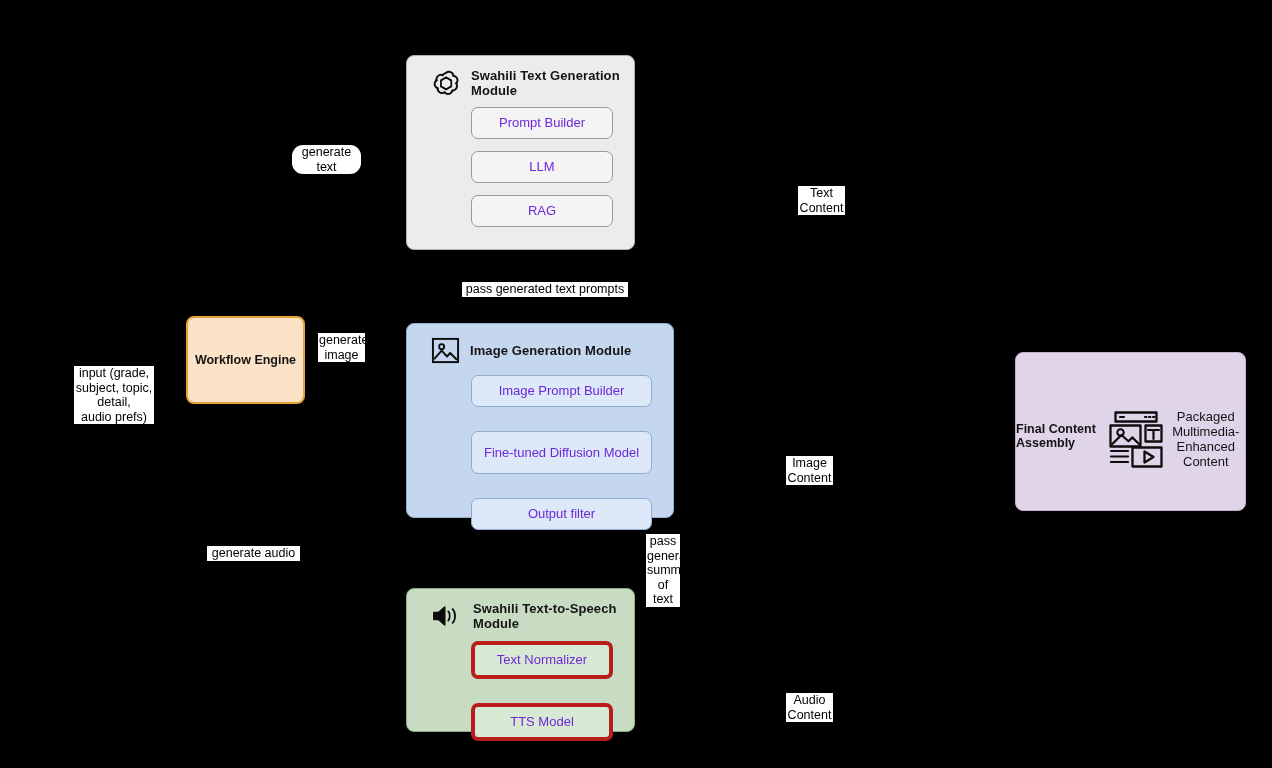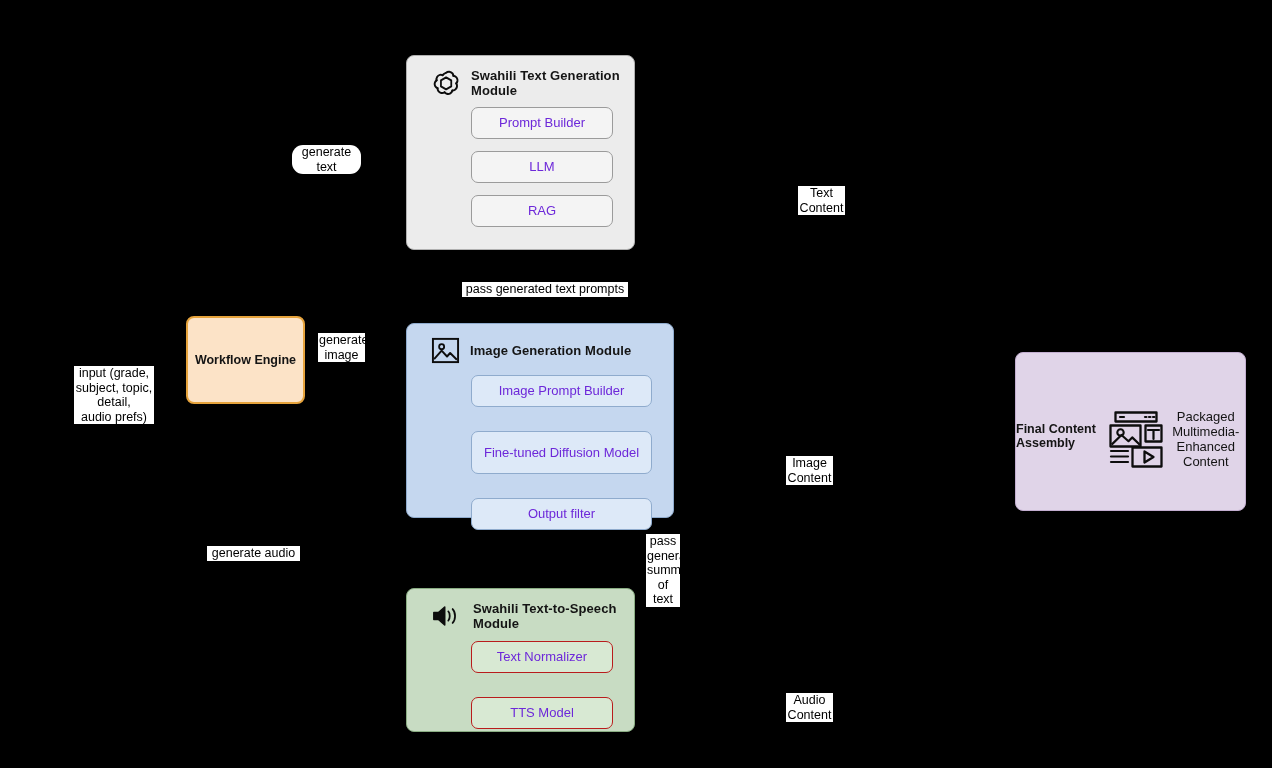--- a/index.html
+++ b/index.html
@@ -64,21 +64,21 @@
   #text-module .chips { padding-top: 9px; gap: 12px; }
 
   
   #image-module { left: 406px; top: 323px; width: 268px; height: 195px;
     background: #c5d7ef; border-color: #8fabcd; }
   #image-module .chip { background: #dde9f8; border: 1px solid #8fabcd; }
 
   
   #tts-module { left: 406px; top: 588px; width: 229px; height: 144px;
     background: #c8dcc3; border-color: #8aad83; }
-  #tts-module .chip { background: #d8e9d3; border: 1px solid #b91c1c; }
+  #tts-module .chip { background: #d8e9d3; border: 4px solid #b91c1c; }
 
   
   #workflow-engine {
     position: absolute; left: 186px; top: 316px; width: 119px; height: 88px;
     background: #fce3c7; border: 2px solid #e6a33c; border-radius: 8px;
     display: flex; align-items: center; justify-content: center;
     font-size: 12.5px; font-weight: bold; color: #141414;
   }
 
   

